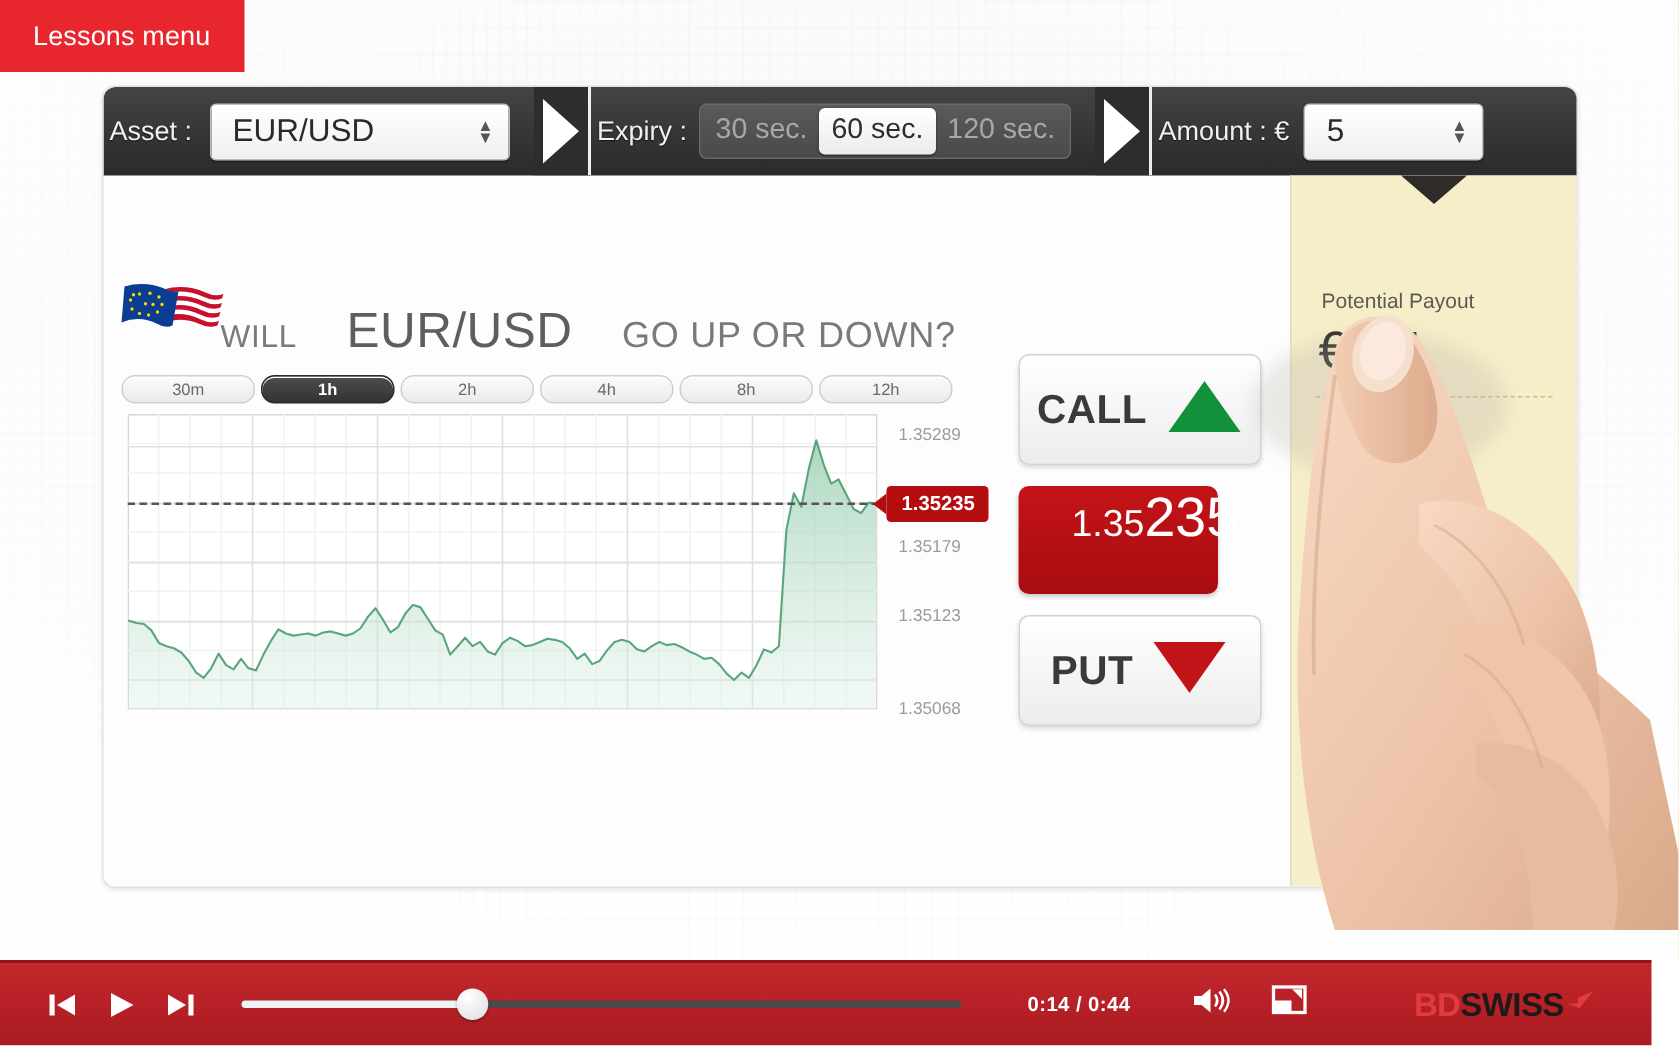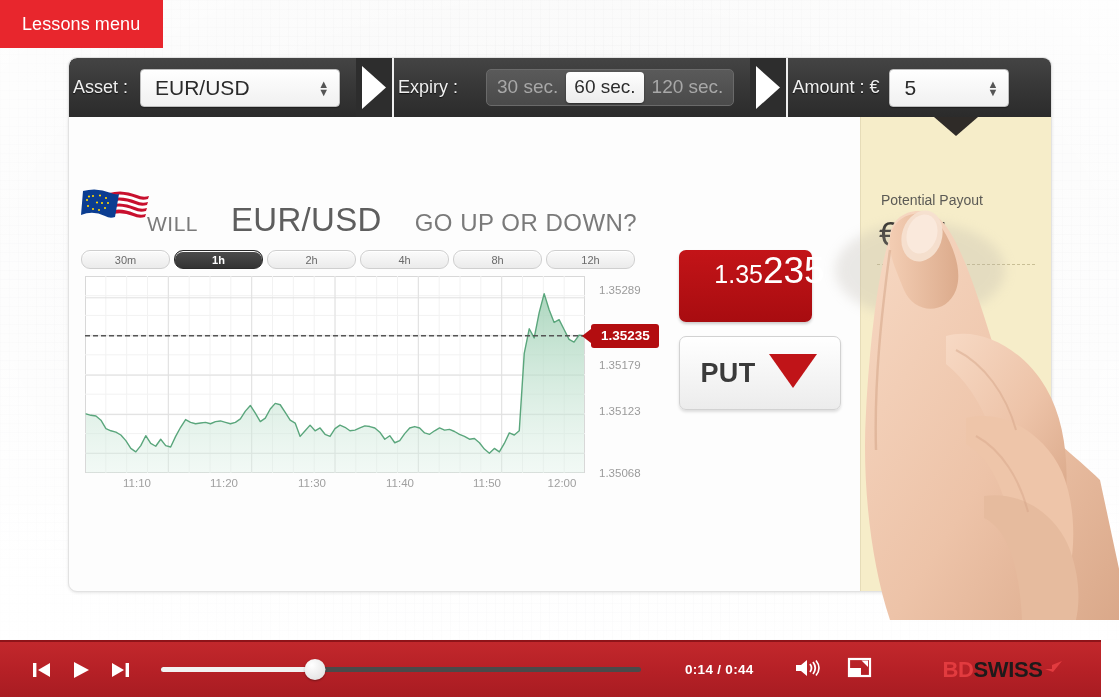--- a/index.html
+++ b/index.html
@@ -82,21 +82,21 @@
   }
   .sel-asset { width: 200px; margin-left: 12px; }
   .sel-amount { width: 120px; margin-left: 10px; }
   .updown { display: inline-block; line-height: 0; color: #555; }
   .updown i { display: block; font-style: normal; font-size: 11px; line-height: 8px; }
 
   .expiry-group {
     display: flex; align-items: center;
     background: linear-gradient(180deg,#5a5a5a,#4a4a4a);
     border: 1px solid #6a6a6a; border-radius: 5px;
-    margin-left: 28px; height: 37px; padding: 2px;
+    margin-left: 8px; height: 37px; padding: 2px;
   }
   .expiry-btn {
     font-size: 19px; color: #a8a8a8; padding: 2px 8px 3px;
     border-radius: 4px; line-height: 26px; white-space: nowrap;
   }
   .expiry-btn.active {
     background: linear-gradient(180deg,#ffffff,#ebebeb);
     color: #2d2d2d;
     box-shadow: 0 1px 2px rgba(0,0,0,.45);
   }
@@ -402,30 +402,30 @@
         <div class="y-labels">
           <div class="y-lab" style="top:8px;">1.35289</div>
           <div class="price-badge" style="top: 47.8036px;">
             <span>1.35235</span>
           </div>
           <div class="y-lab" style="top:83px;">1.35179</div>
           <div class="y-lab" style="top:129px;">1.35123</div>
           <div class="y-lab" style="top:174px;margin-top:17px;">1.35068</div>
         </div>
 
-        <div class="x-labels">
-          <div class="x-lab" style="left:52px;">11:10</div>
-          <div class="x-lab" style="left:139px;">11:20</div>
-          <div class="x-lab" style="left:227px;">11:30</div>
-          <div class="x-lab" style="left:315px;">11:40</div>
-          <div class="x-lab" style="left:402px;">11:50</div>
-          <div class="x-lab" style="left:477px;">12:00</div>
-        </div>
 
         <div class="action-col">
+          <div class="act-btn">
+            <span class="act-label">CALL</span>
+            <span>
+              <svg width="52" height="40" viewBox="0 0 52 40">
+                <polygon points="26,3 50,37 2,37" fill="#12913a"></polygon>
+              </svg>
+            </span>
+          </div>
 
           <div class="price-btn">
             <span class="price-small">1.35</span>
             <span class="price-big">235</span>
           </div>
 
           <div class="act-btn">
             <span class="act-label">PUT</span>
             <span>
               <svg width="52" height="40" viewBox="0 0 52 40">

